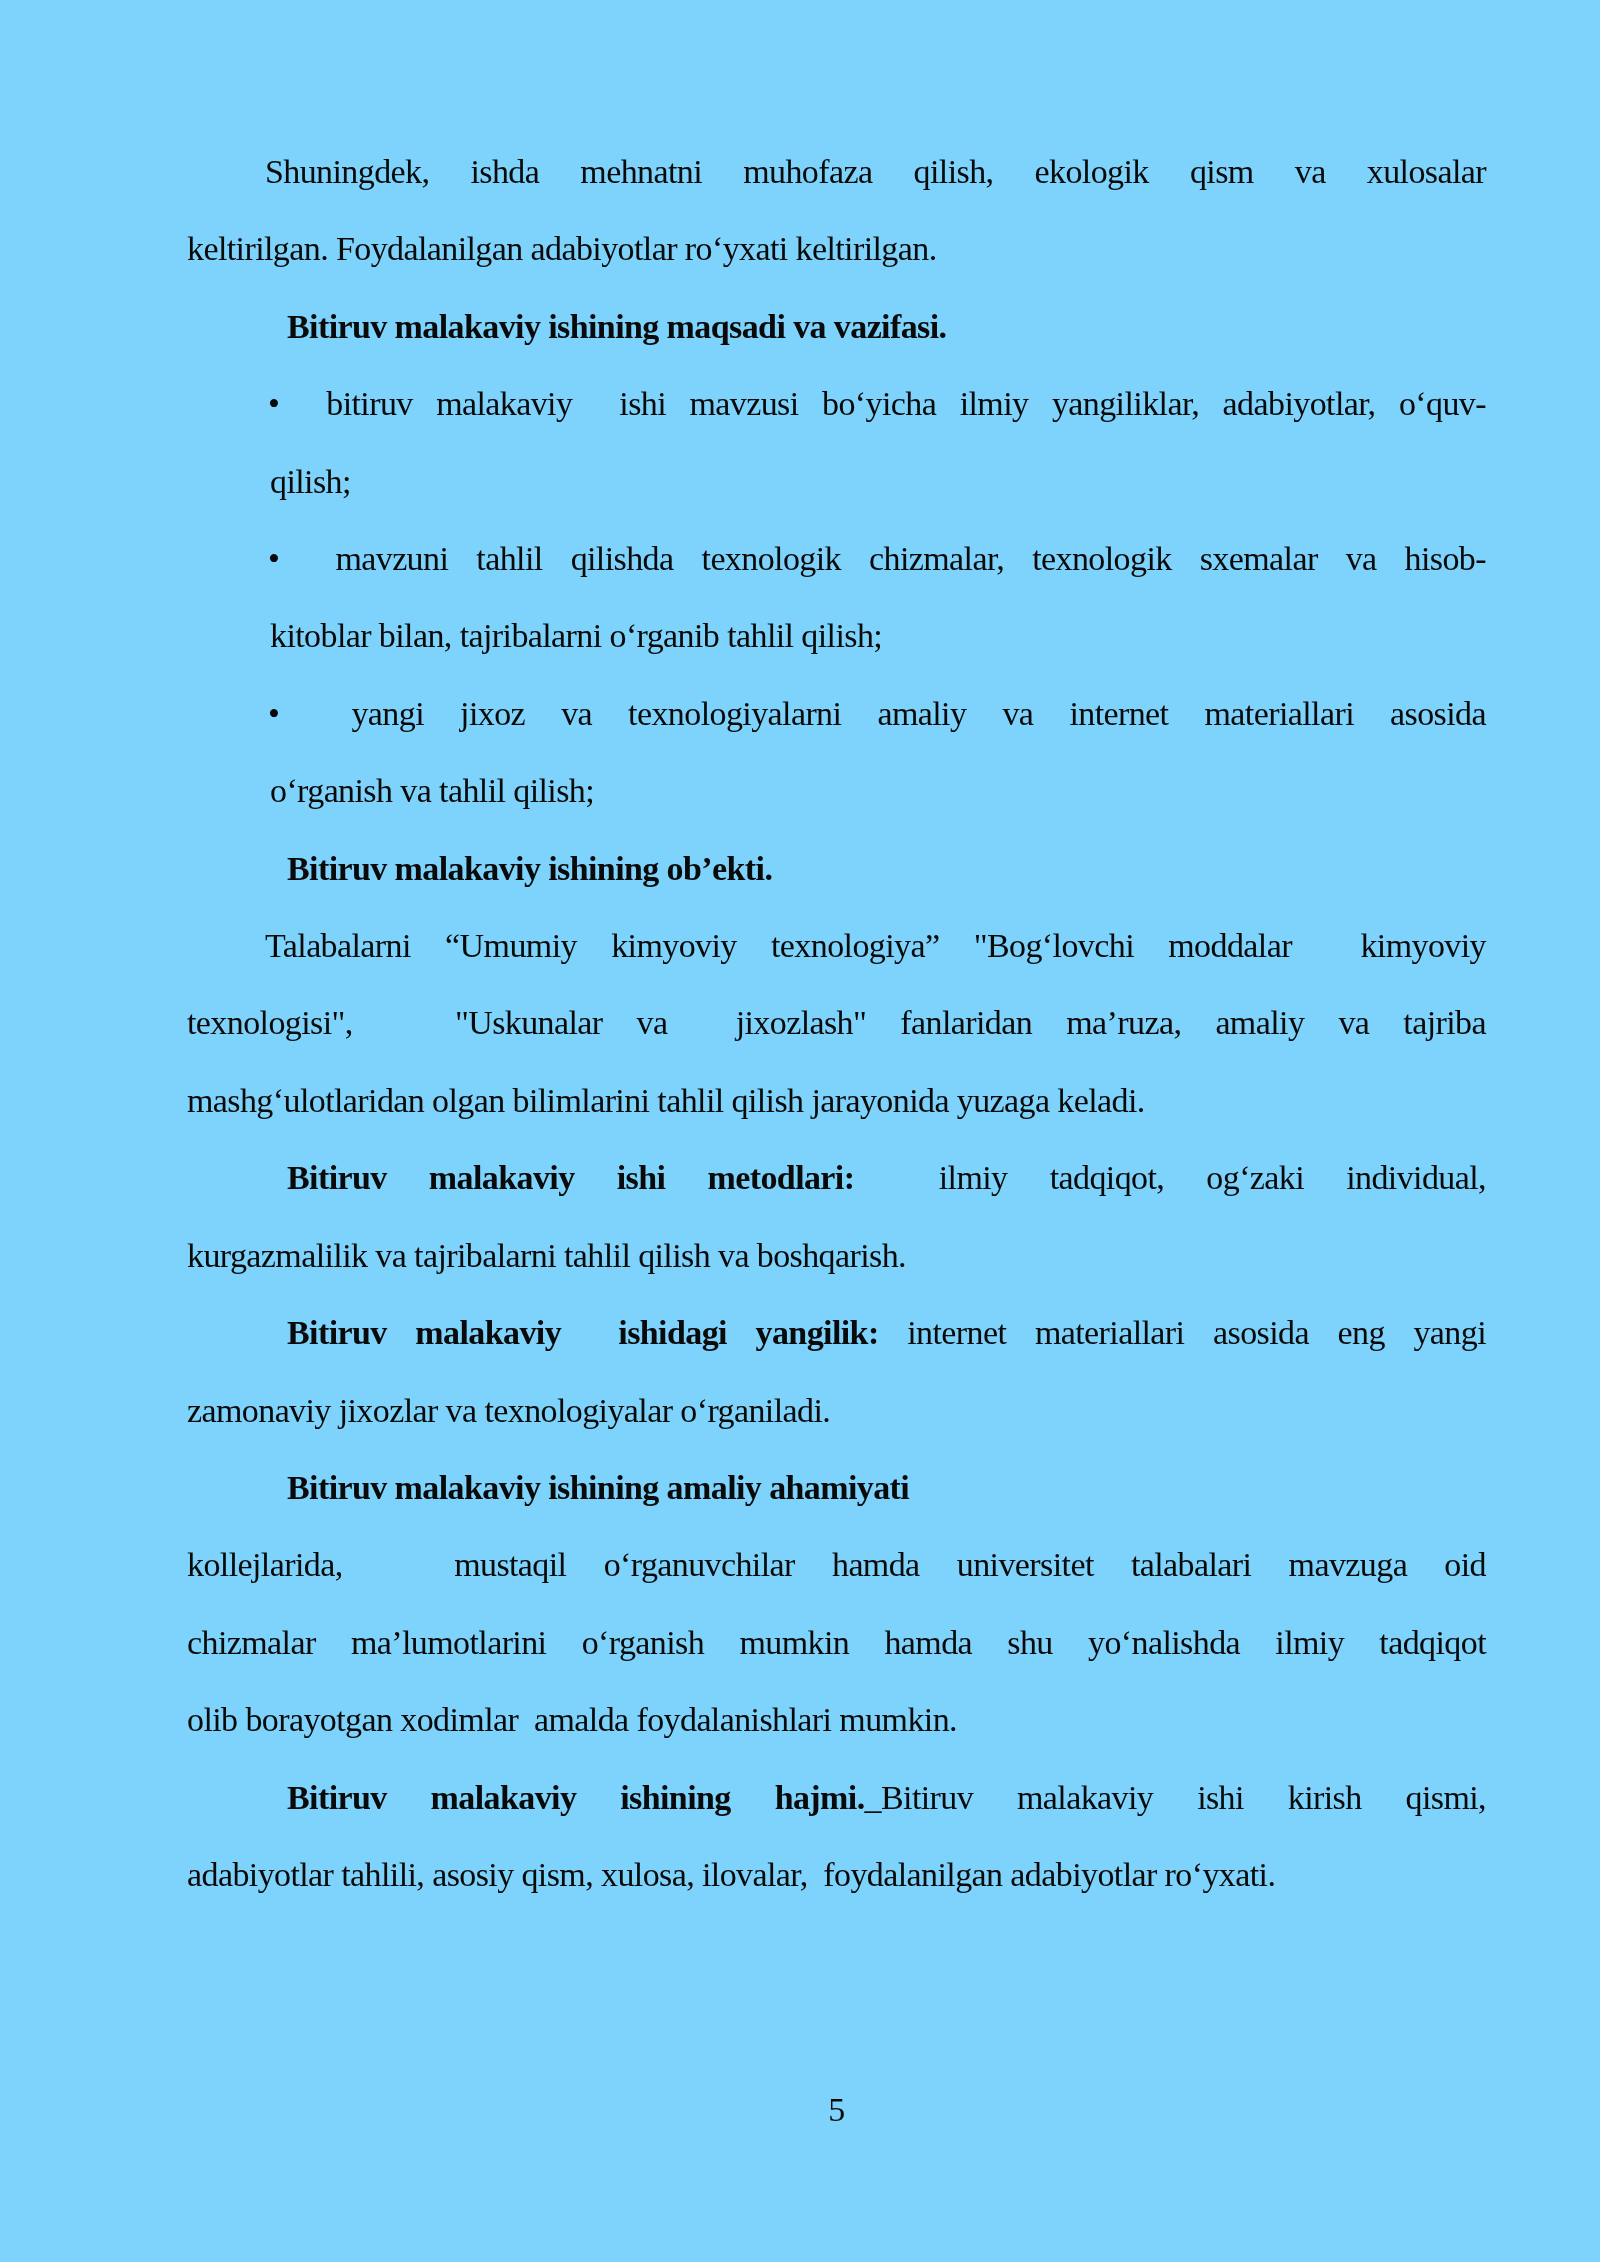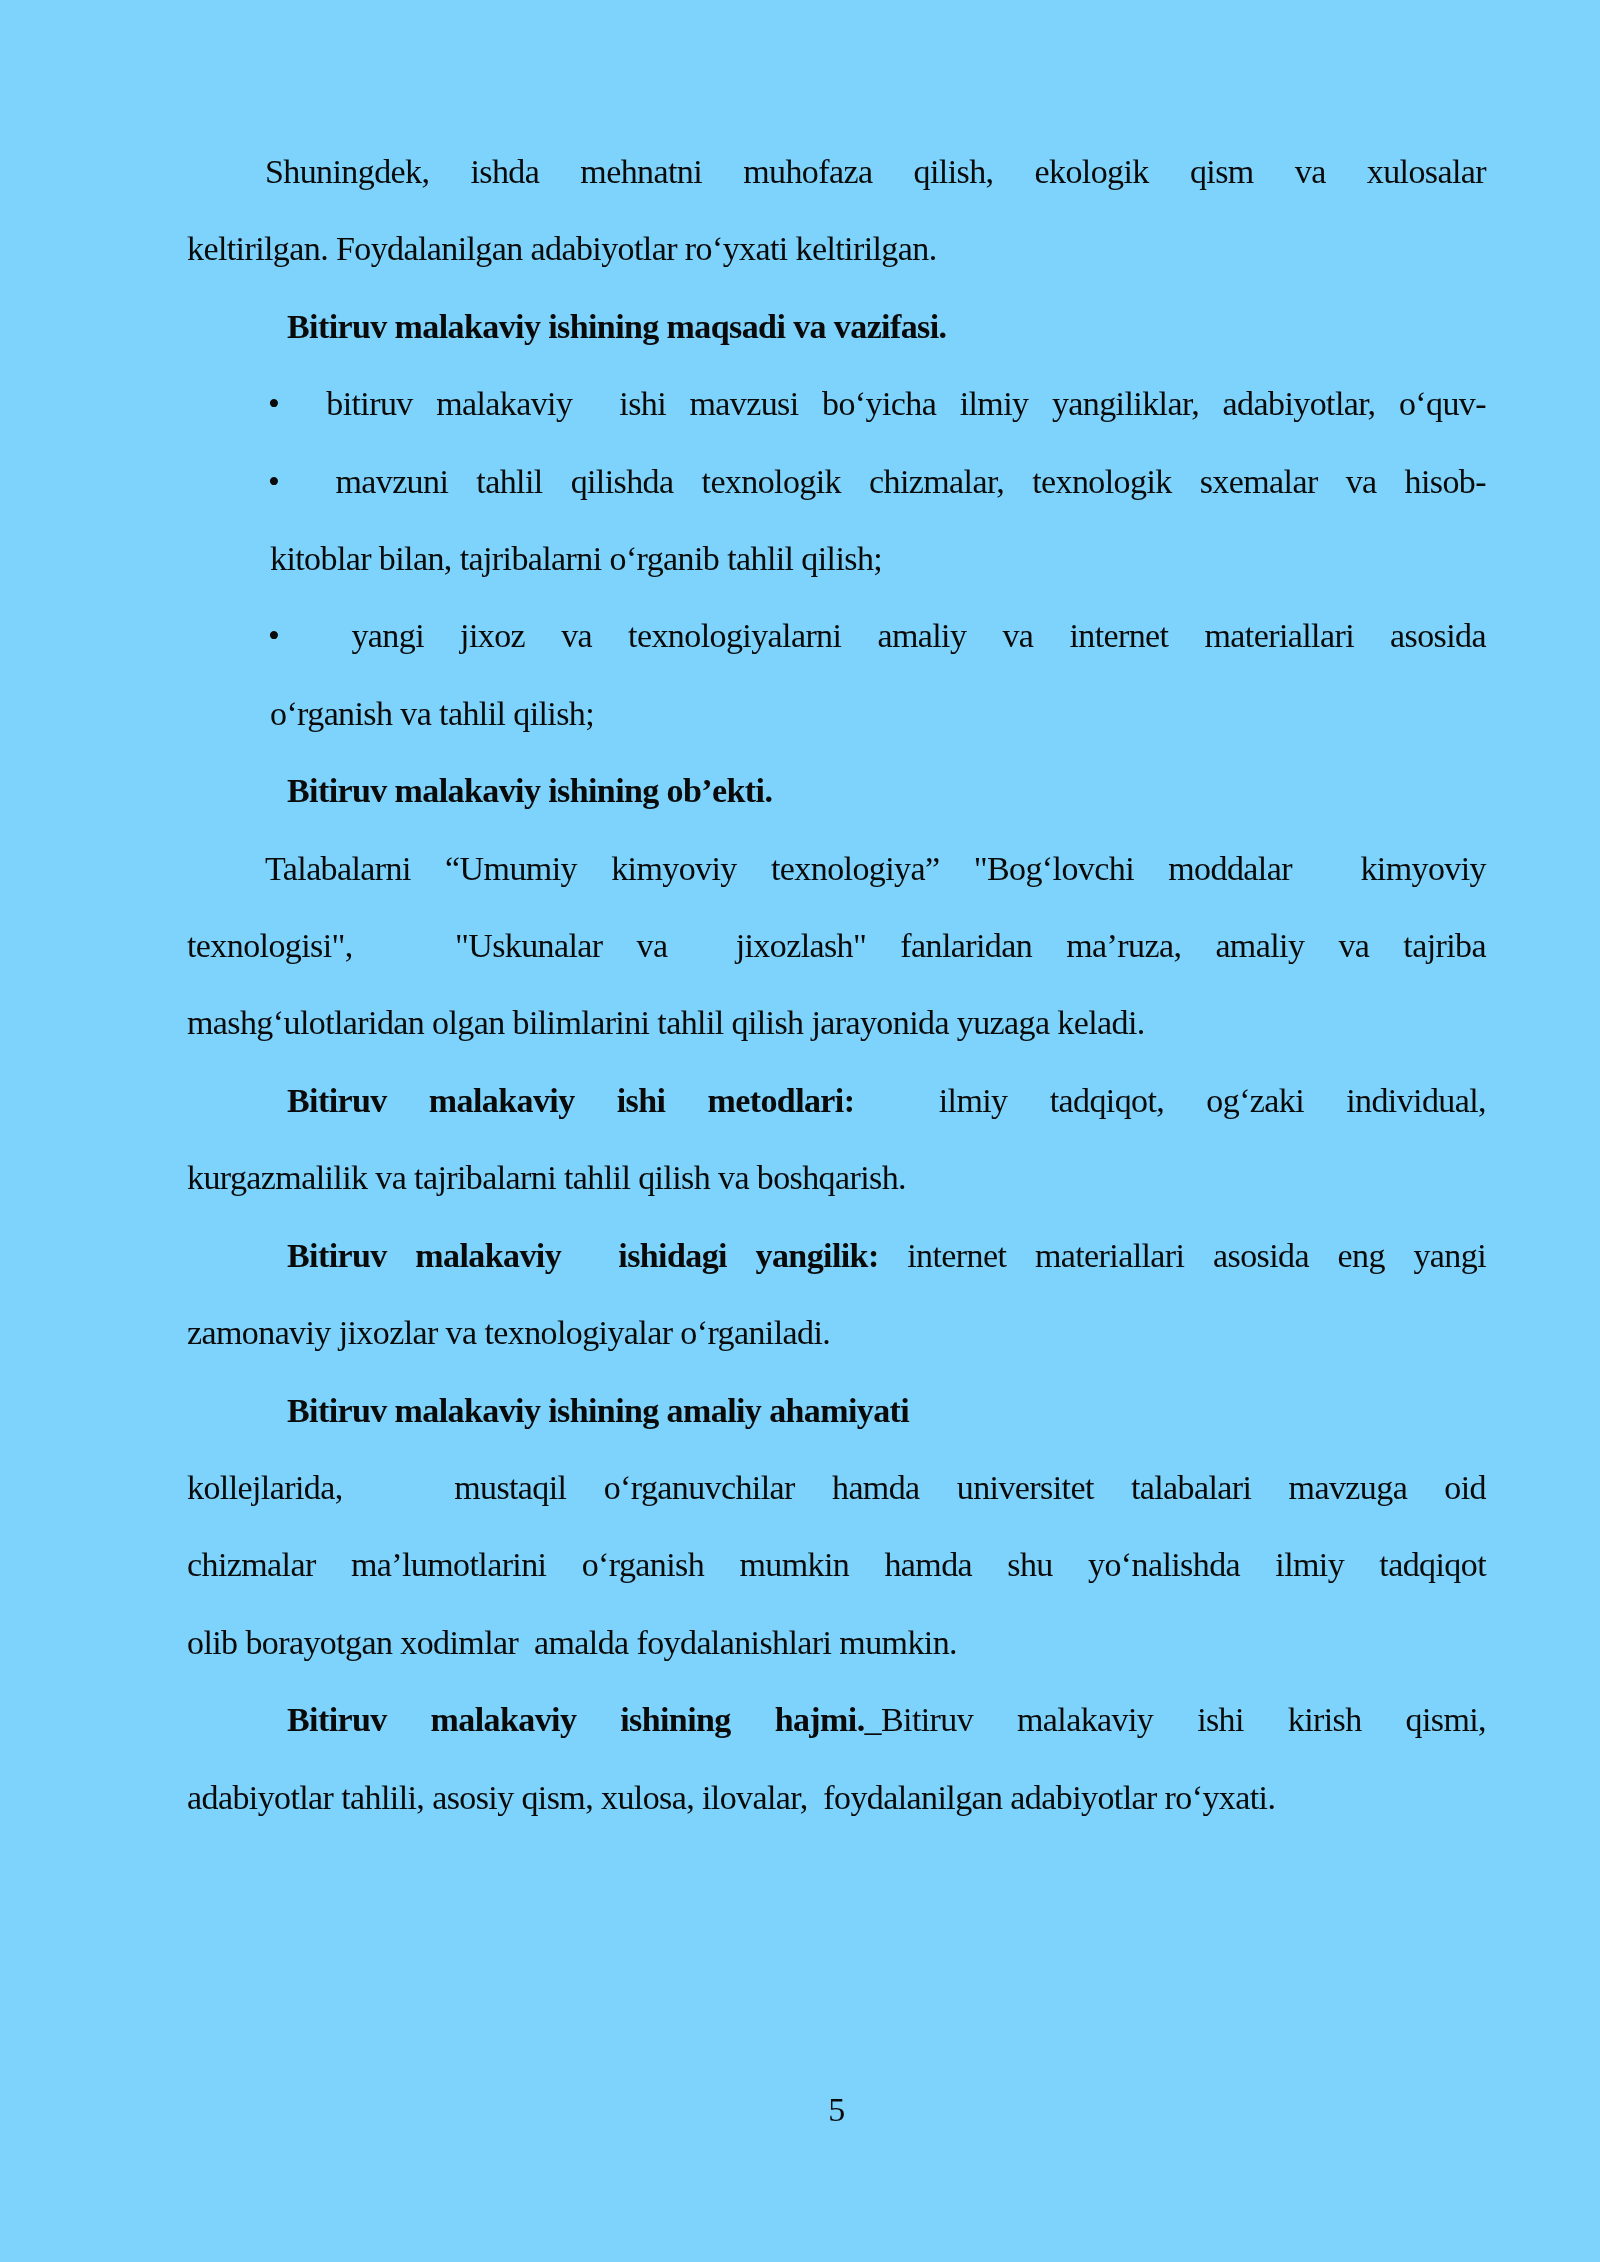--- a/index.html
+++ b/index.html
@@ -53,20 +53,21 @@
 </style>
 </head>
 <body>
 
 <div class="page">
   <div id="doc">
       <div class="line j ind-first"><span>Shuningdek, ishda mehnatni muhofaza qilish, ekologik qism va xulosalar</span></div>
       <div class="line l ind-none"><span>keltirilgan. Foydalanilgan adabiyotlar ro‘yxati keltirilgan.</span></div>
       <div class="line l ind-heading"><span class="b">Bitiruv malakaviy ishining maqsadi va vazifasi.</span></div>
       <div class="line j ind-bullet"><span>•&nbsp; bitiruv malakaviy&nbsp; ishi mavzusi bo‘yicha ilmiy yangiliklar, adabiyotlar, o‘quv-</span></div>
+      <div class="line l ind-cont"><span>qilish;</span></div>
       <div class="line j ind-bullet"><span>•&nbsp; mavzuni tahlil qilishda texnologik chizmalar, texnologik sxemalar va hisob-</span></div>
       <div class="line l ind-cont"><span>kitoblar bilan, tajribalarni o‘rganib tahlil qilish;</span></div>
       <div class="line j ind-bullet"><span>•&nbsp; yangi jixoz va texnologiyalarni amaliy va internet materiallari asosida</span></div>
       <div class="line l ind-cont"><span>o‘rganish va tahlil qilish;</span></div>
       <div class="line l ind-heading"><span class="b">Bitiruv malakaviy ishining ob’ekti.</span></div>
       <div class="line j ind-first"><span>Talabalarni “Umumiy kimyoviy texnologiya” "Bog‘lovchi moddalar&nbsp; kimyoviy</span></div>
       <div class="line j ind-none"><span>texnologisi",&nbsp;&nbsp; "Uskunalar va&nbsp; jixozlash" fanlaridan ma’ruza, amaliy va tajriba</span></div>
       <div class="line l ind-none"><span>mashg‘ulotlaridan olgan bilimlarini tahlil qilish jarayonida yuzaga keladi.</span></div>
       <div class="line j ind-heading"><span class="b">Bitiruv malakaviy ishi metodlari:</span><span>&nbsp; ilmiy tadqiqot, og‘zaki individual,</span></div>
       <div class="line l ind-none"><span>kurgazmalilik va tajribalarni tahlil qilish va boshqarish.</span></div>

